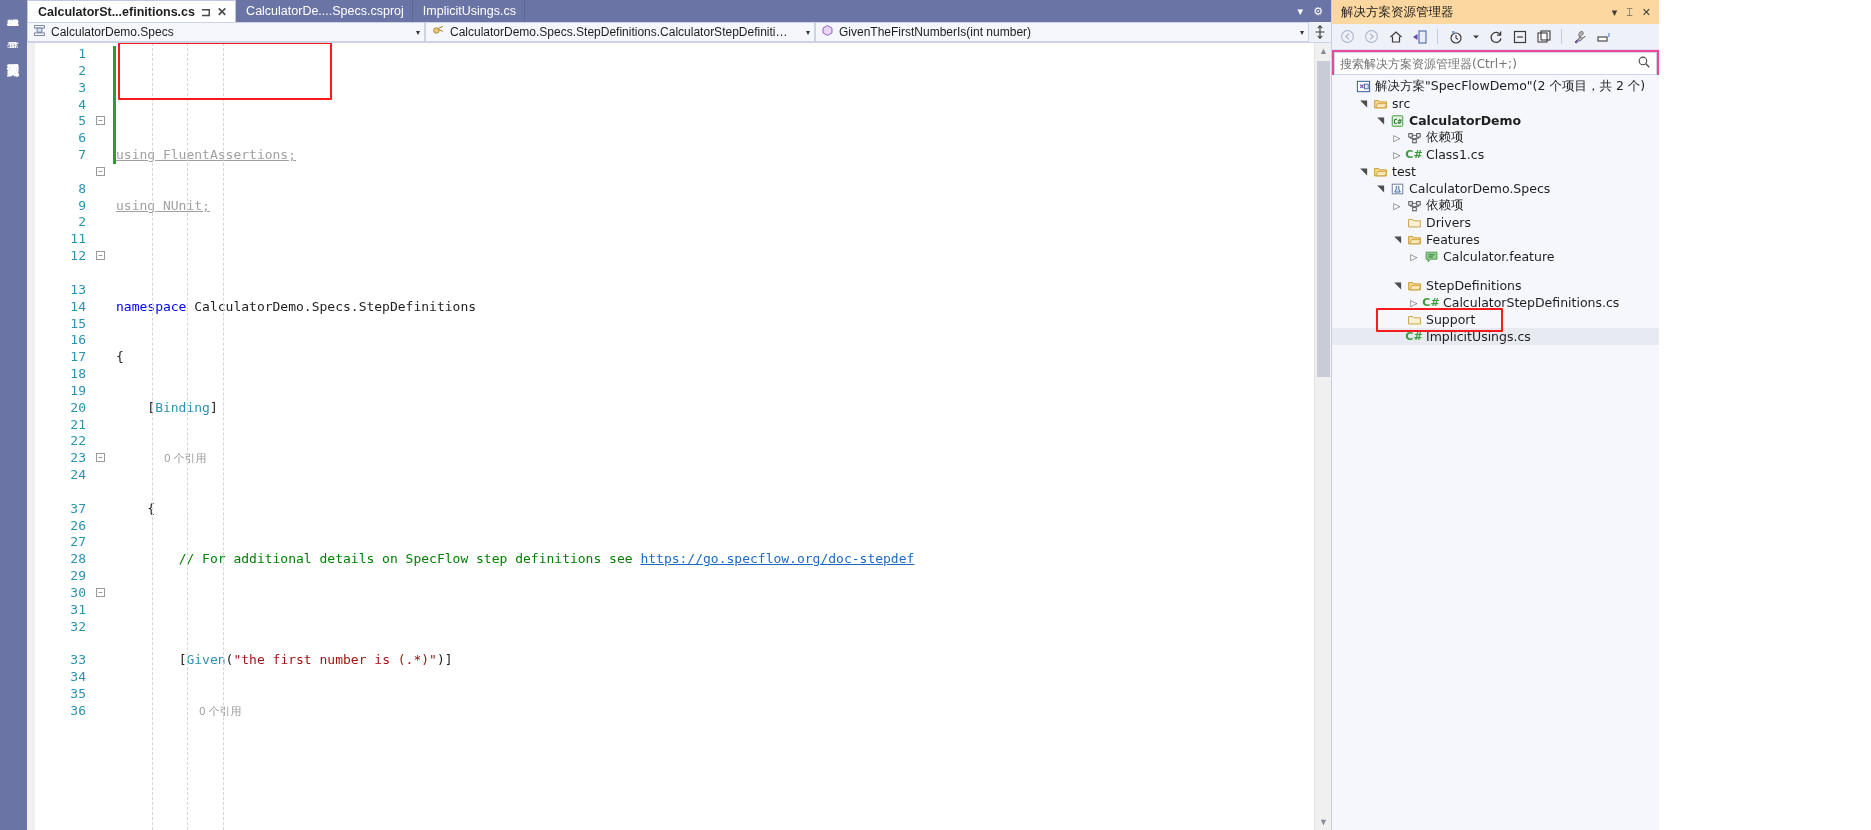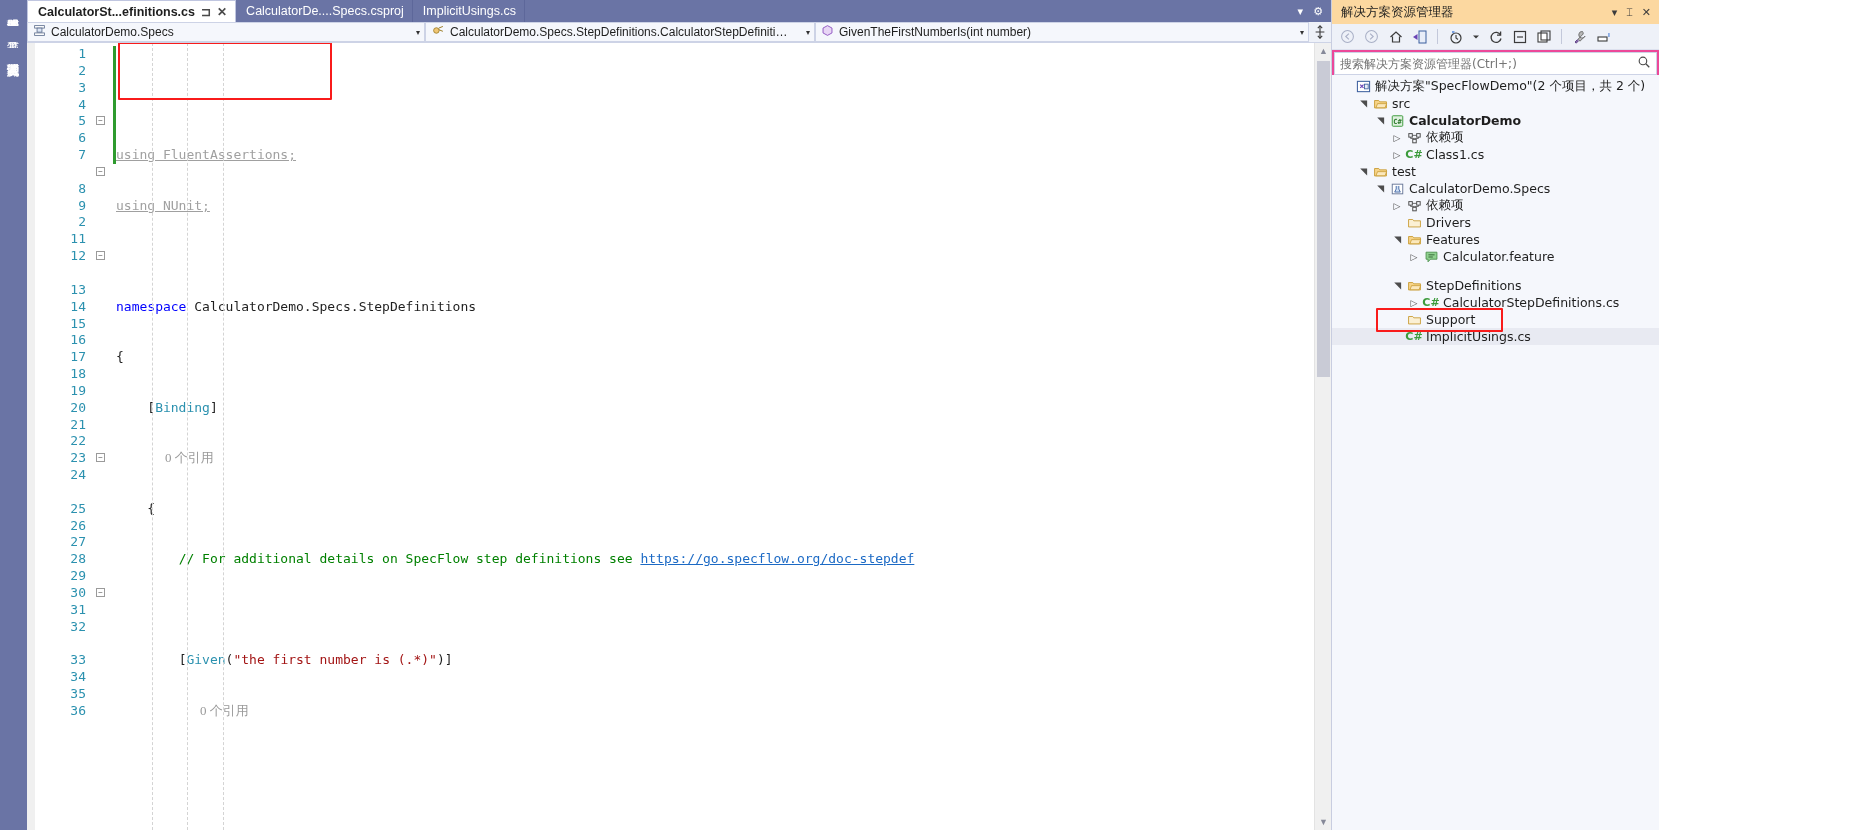--- a/index.html
+++ b/index.html
@@ -90,21 +90,21 @@
     white-space: pre; overflow: hidden;
   }
   .cl { height: 16.85px; line-height: 16.85px; }
   .kw  { color: #0000ff; }
   .typ { color: #2b91af; }
   .str { color: #a31515; }
   .cmt { color: #008000; }
   .gray{ color: #a0a0a0; text-decoration: underline; }
   .lnk { color: #1c6ac5; text-decoration: underline; }
   .id  { color: #1e1e1e; }
-  .lens { color: #9a9a9a; font-size: 13px; font-family:Liberation Serif, serif; }
+  .lens { color: #9a9a9a; font-size: 11px; font-family:Liberation Sans, sans-serif; }
 
   
   .guide { position: absolute; width: 1px; border-left: 1px dashed #d4d4d4; top: 0; bottom: 0; }
 
   
   .annot { position: absolute; border: 2.5px solid #f91b1b; pointer-events: none; border-radius: 1px; }
 
   
   .vscroll {
     width: 17px; flex: 0 0 17px; background: #f0f0f0; position: relative;
@@ -254,21 +254,21 @@
           <div class="ln">16</div>
           <div class="ln">17</div>
           <div class="ln">18</div>
           <div class="ln">19</div>
           <div class="ln">20</div>
           <div class="ln">21</div>
           <div class="ln">22</div>
           <div class="ln">23</div>
           <div class="ln">24</div>
           <div class="ln" style="height: 16.85px;"></div>
-          <div class="ln">25</div>
+          <div class="ln">37</div>
           <div class="ln">26</div>
           <div class="ln">27</div>
           <div class="ln">28</div>
           <div class="ln">29</div>
           <div class="ln">30</div>
           <div class="ln">31</div>
           <div class="ln">32</div>
           <div class="ln" style="height: 16.85px;"></div>
           <div class="ln">33</div>
           <div class="ln">34</div>

